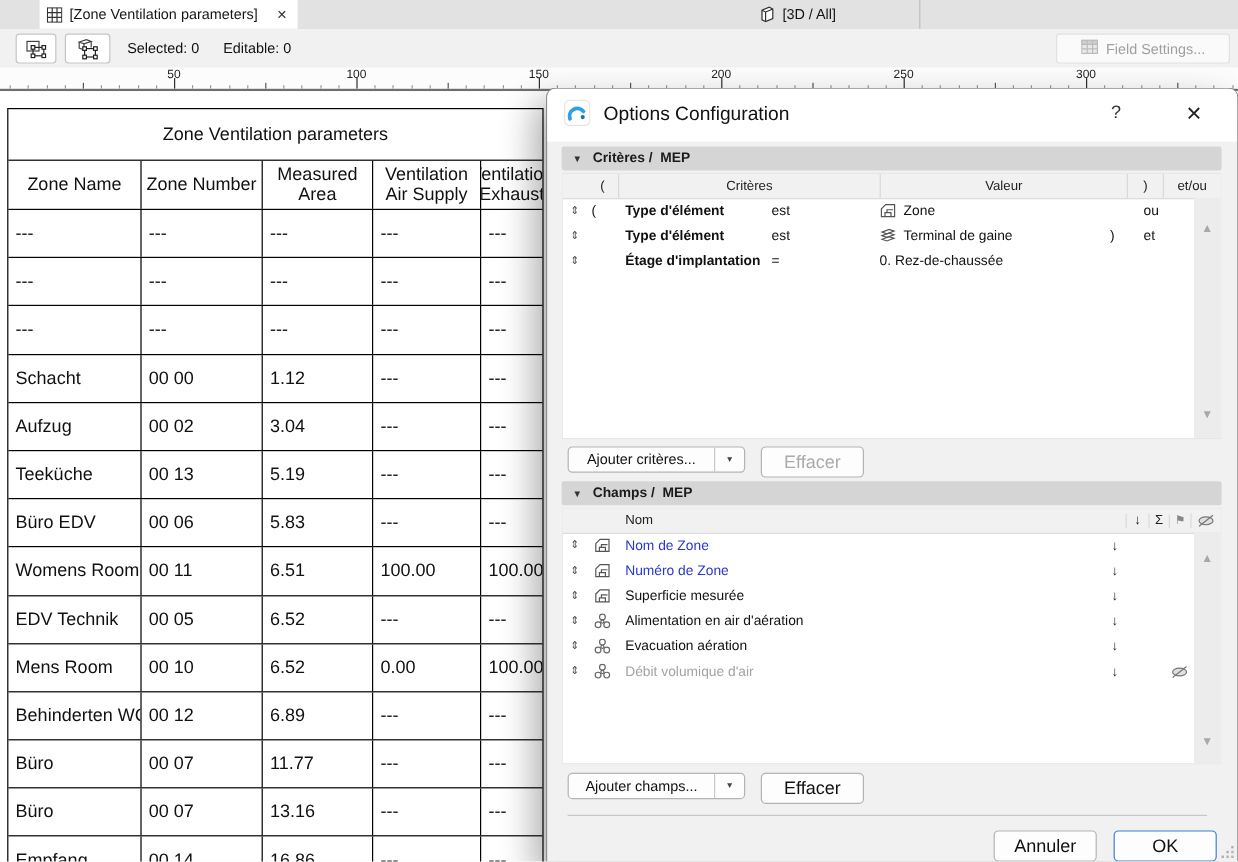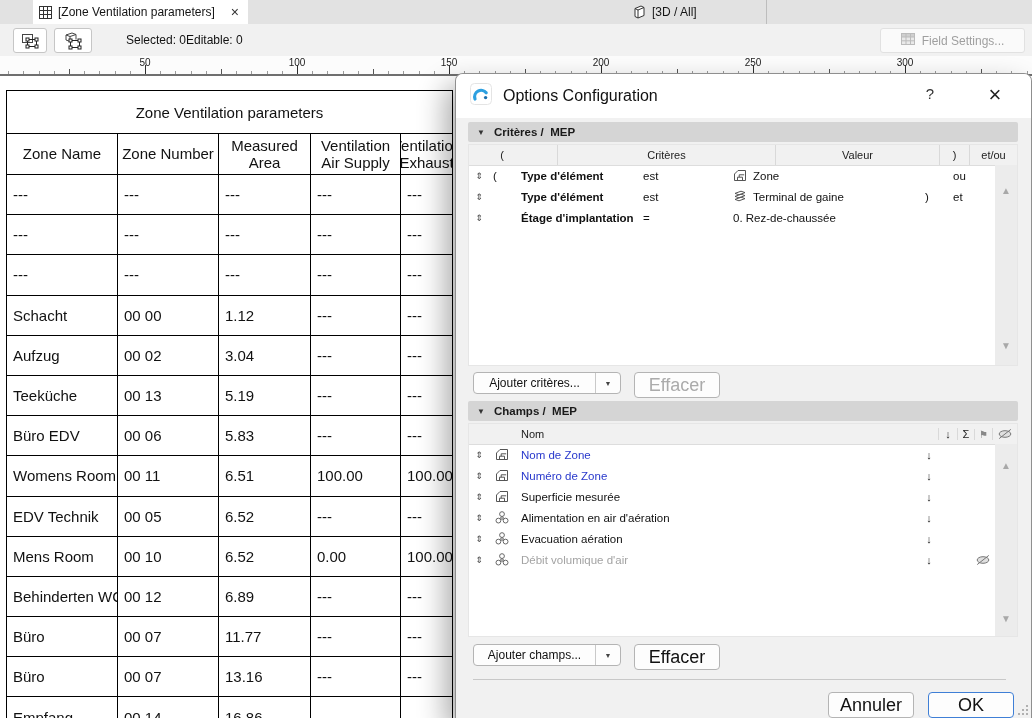--- a/index.html
+++ b/index.html
@@ -15,21 +15,21 @@
   .tab2{left:249px;width:377px;border-left:1px solid #bdbdbd;border-right:1px solid #bdbdbd;}
   .tab3{left:627px;width:140px;border-right:1px solid #bdbdbd;}
   .tclose{margin-left:auto;font-size:14px;color:#333;padding:0 3px;line-height:1;}
 
   
   .toolbar{position:absolute;left:0;top:24px;width:1032px;height:32px;background:#f1f1f1;border-bottom:1px solid #e3e3e3;}
   .tbtn{position:absolute;top:4px;height:25px;background:#fff;border:1px solid #c6c6c6;border-radius:3px;display:flex;align-items:center;justify-content:center;padding:0;}
   .tbtn1{left:13px;width:34px;}
   .tbtn2{left:54px;width:38px;}
   .tb-label{position:absolute;top:0;height:32px;line-height:32px;font-size:12px;color:#111;}
-  .lab-sel{left:106px;margin-left:20px;} .lab-edit{left:186px;}
+  .lab-sel{left:106px;} .lab-edit{left:186px;}
   .fieldset-btn{position:absolute;right:7px;top:4px;width:145px;height:25px;background:#fafafa;border:1px solid #e1e1e1;border-radius:3px;display:flex;align-items:center;justify-content:center;gap:7px;font-size:12px;color:#9f9f9f;}
 
   
   .ruler{position:absolute;left:0;top:56px;width:1032px;height:18px;background:#fcfcfc;border-bottom:2px solid #6f6f6f;overflow:hidden;}
   .tick{position:absolute;bottom:0;width:1px;}
   .t1{height:3px;background:#9a9a9a;}
   .t2{height:5px;background:#555;}
   .t3{height:9px;background:#2e2e2e;}
   .rlabel{position:absolute;top:1px;font-size:10px;color:#222;transform:translateX(-50%);}
 
@@ -80,21 +80,21 @@
   .f-sum{width:16px;flex:none;text-align:center;font-size:11px;color:#222;}
   .f-flag{width:17px;flex:none;text-align:center;font-size:10px;color:#888;}
   .f-eye{width:24px;flex:none;display:flex;justify-content:center;align-items:center;}
   .link{color:#2838cc;}
   .disabled-txt{color:#a3a3a3;}
 
   .btnrow{position:absolute;left:17px;width:540px;height:22px;}
   .split{position:absolute;left:0;top:0;width:148px;height:22px;display:flex;background:#fdfdfd;border:1px solid #b4b4b4;border-radius:4px;box-sizing:border-box;font-size:12px;color:#111;align-items:stretch;padding:0;text-align:right;}
   .split .main{flex:1;display:flex;align-items:center;justify-content:center;}
   .split .caret{width:24px;border-left:1px solid #c9c9c9;display:flex;align-items:center;justify-content:center;font-size:7px;color:#444;}
-  .btn{position:absolute;height:22px;background:#fdfdfd;border:1px solid #b4b4b4;border-radius:4px;font-size:18px;color:#111;display:flex;align-items:center;justify-content:center;box-sizing:border-box;padding:12px;}
+  .btn{position:absolute;height:22px;background:#fdfdfd;border:1px solid #b4b4b4;border-radius:4px;font-size:15px;color:#111;display:flex;align-items:center;justify-content:center;box-sizing:border-box;padding:12px;}
   .btn-effacer{left:161px;top:0;width:86px;}
   .btn.gray{color:#ababab;}
   .row-crit-btns{top:298px;} .row-field-btns{top:570px;}
   .divider{position:absolute;left:17px;top:605px;width:533px;height:1px;background:#c8c8c8;}
   .btn-cancel{left:372px;top:618px;width:86px;height:23px;}
   .btn-ok{left:472px;top:618px;width:86px;height:23px;border:1.5px solid #3f7fd6;}
   .grip{position:absolute;right:3px;bottom:3px;width:11px;height:11px;}
   .grip i{position:absolute;width:2px;height:2px;background:#b0b0b0;}
   .vicon{display:flex;align-items:center;}
 </style>
@@ -374,21 +374,21 @@
     </div>
 
     <div class="secbar" style="top:48px;">
       <span class="sec-arrow">▼</span>
       <span>Critères /  MEP</span>
     </div>
     <div class="panel panel-crit">
       <div class="p-head">
         <span class="c-handle"></span>
         <span class="hd-c" style="width:26px;">(</span>
-        <span class="hd-c hsep" style="width:218px;margin-left:42px;">Critères</span>
+        <span class="hd-c hsep" style="width:218px;">Critères</span>
         <span class="hd-c hsep" style="flex:1;">Valeur</span>
         <span class="hd-c hsep" style="width:30px;">)</span>
         <span class="hd-c hsep" style="width:48px;">et/ou</span>
       </div>
       <div class="p-list" id="critList">
           <div class="crow">
             <span class="c-handle">⇕</span>
             <span class="c-open">(</span>
             <span class="c-name">Type d'élément</span>
             <span class="c-op">est</span>

